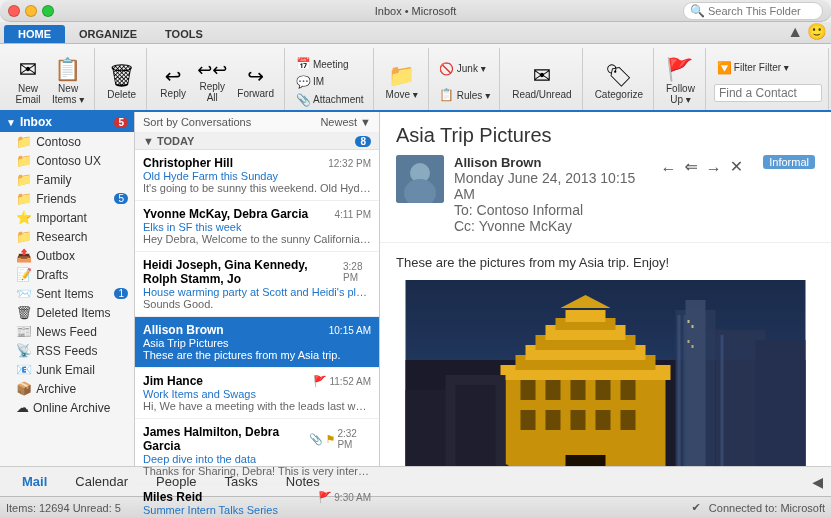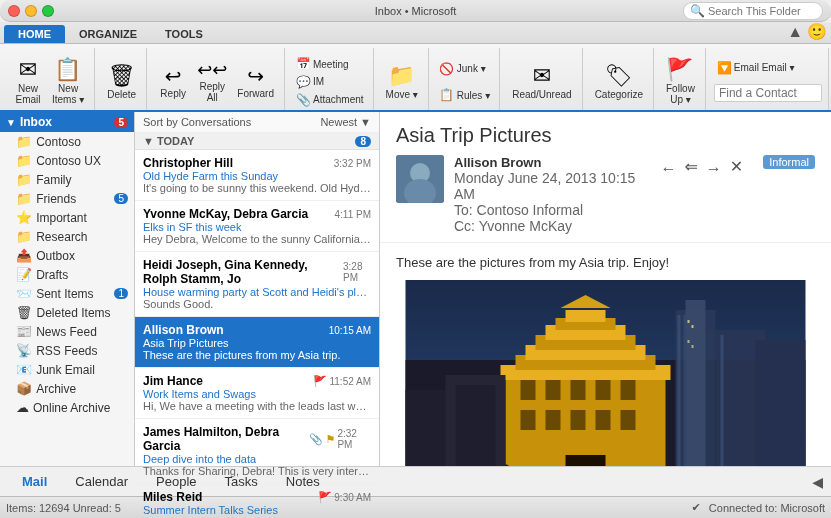--- a/index.html
+++ b/index.html
@@ -440,21 +440,21 @@
         <div class="ribbon-btn-label">Follow<br>Up ▾</div>
       </div>
     </div>
   </div>
 
   <div class="ribbon-group">
     <div class="ribbon-group-items">
       <div class="ribbon-small-group">
         <div class="ribbon-small-row">
           <span>🔽</span>
-          <span class="ribbon-small-label">Email Email ▾</span>
+          <span class="ribbon-small-label">Filter Filter ▾</span>
         </div>
         <div style="height:20px;">
           <input class="ribbon-input" type="text" placeholder="Find a Contact" style="">
         </div>
       </div>
     </div>
   </div>
 
   <div class="ribbon-group">
     <div class="ribbon-group-items">
@@ -545,21 +545,21 @@
       <span class="email-list-newest">Newest ▼</span>
     </div>
     <div class="email-section-header">
       <span>▼ TODAY</span>
       <span class="email-section-badge">8</span>
     </div>
 
     <div class="email-item">
       <div class="email-item-header">
         <span class="email-sender">Christopher Hill</span>
-        <span class="email-time">3:32 PM</span>
+        <span class="email-time">12:32 PM</span>
       </div>
       <div class="email-subject">Old Hyde Farm this Sunday</div>
       <div class="email-preview">It's going to be sunny this weekend. Old Hyde Farm has</div>
     </div>
     <div class="email-item">
       <div class="email-item-header">
         <span class="email-sender">Yvonne McKay, Debra Garcia</span>
         <span class="email-time">4:11 PM</span>
       </div>
       <div class="email-subject">Elks in SF this week</div>

